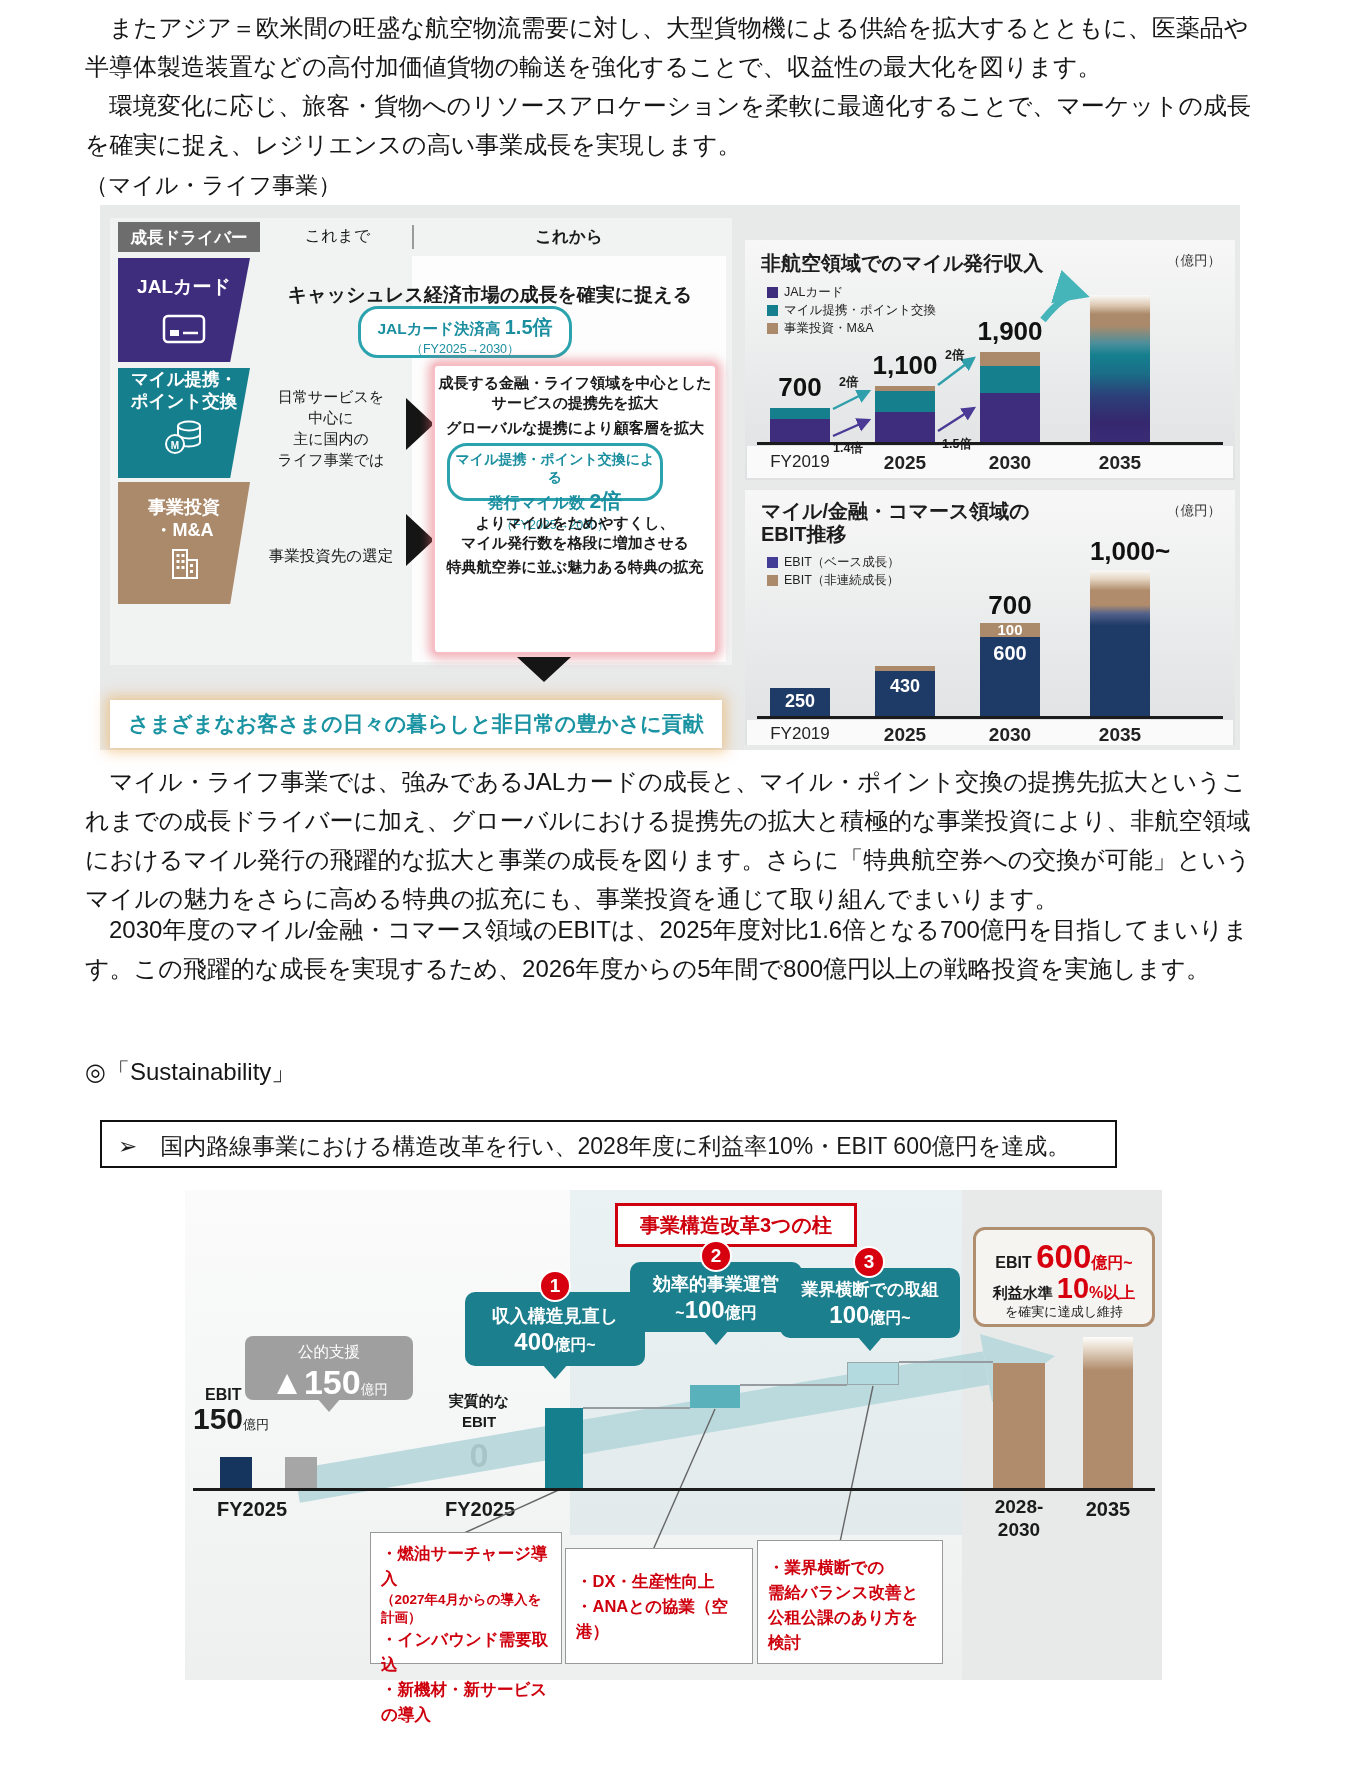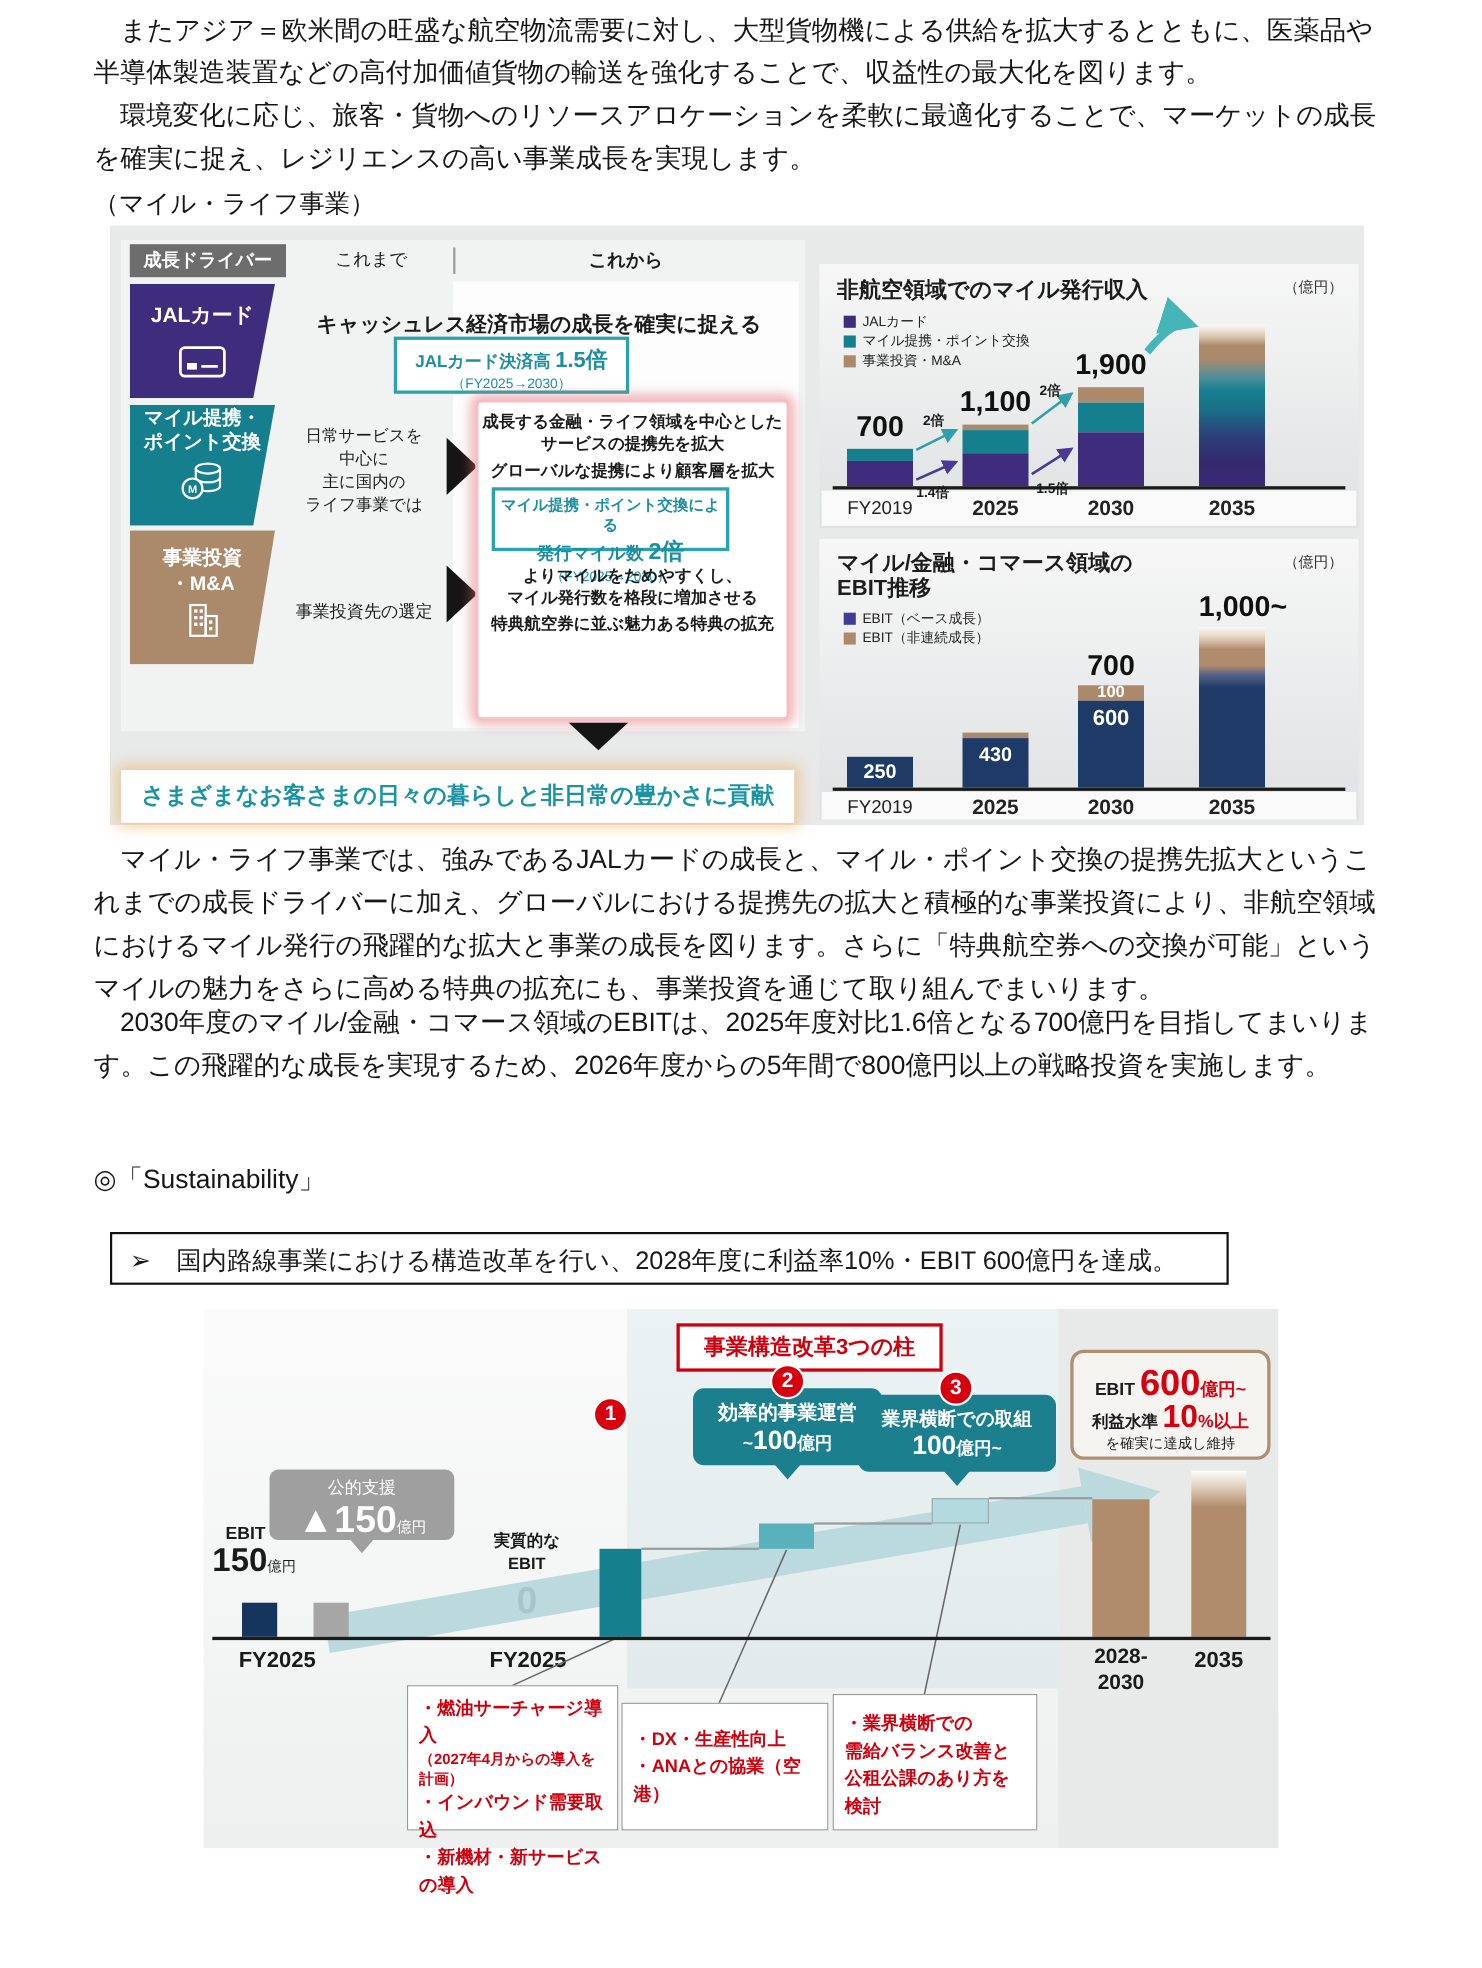--- a/index.html
+++ b/index.html
@@ -10,21 +10,21 @@
   .b{font-weight:bold}
   .ctr{text-align:center}
   p.para{position:absolute;margin:0;left:85px;width:1185px;font-size:24px;line-height:39px;color:#161616}
   .h1{position:absolute;left:85px;font-size:23px;color:#161616}
 
   
   #fig1{position:absolute;left:100px;top:205px;width:1140px;height:545px;background:#e8e9e9}
   .cardL{position:absolute;left:10px;top:13px;width:622px;height:447px;background:#f1f2f2}
   .labelbox{position:absolute;left:8px;width:132px;color:#fff;display:flex;flex-direction:column;align-items:center;
             clip-path:polygon(0 0,100% 0,85% 100%,0 100%)}
-  .kpibox{position:absolute;background:#fff;border:3px solid #2aa3ae;border-radius:0;color:#1b8fa0;text-align:center}
+  .kpibox{position:absolute;background:#fff;border:3px solid #2aa3ae;border-radius:20px;color:#1b8fa0;text-align:center}
   .tri-r{position:absolute;width:0;height:0;border-top:26px solid transparent;border-bottom:26px solid transparent;border-left:28px solid #151515}
   .pinkbox{position:absolute;left:322px;top:145px;width:286px;height:292px;background:#fff;border:3px solid #f5bfc5;
            border-radius:6px;box-shadow:0 0 10px 4px rgba(228,98,110,.45)}
   .banner{position:absolute;left:12px;top:497px;width:608px;height:44px;background:#fff;text-align:center;
           line-height:44px;font-weight:bold;font-size:21px;color:#1a93a2;
           box-shadow:0 0 0 2px #fff,0 0 12px 6px rgba(235,170,80,.55)}
   .chartcard{position:absolute;width:490px;background:linear-gradient(180deg,#f7f7f7 0%,#dfe1e2 100%)}
   .ctitle{position:absolute;left:16px;font-size:20px;font-weight:bold;color:#1c1c1c}
   .cunit{position:absolute;right:14px;top:12px;font-size:13.5px;color:#333}
   .leg{position:absolute;left:22px;display:flex;align-items:center;gap:6px;font-size:12.5px;color:#222}
@@ -277,20 +277,24 @@
 
     <div class="abs ctr" style="left:430px;top:13px;width:242px;height:44px;border:3px solid #cf000e;background:#fff;color:#cf000e;font-weight:bold;font-size:20px;line-height:38px;z-index:3">事業構造改革3つの柱</div>
 
     <div class="abs" style="left:788px;top:37px;width:182px;height:100px;border:3px solid #b08f70;border-radius:12px;background:#f6f4f1;text-align:center;z-index:3">
       <div style="margin-top:8px"><span class="b" style="font-size:16px">EBIT</span> <span class="b red" style="font-size:33px">600</span><span class="b red" style="font-size:16px">億円~</span></div>
       <div style="margin-top:-4px"><span class="b" style="font-size:15px">利益水準 </span><span class="b red" style="font-size:29px">10</span><span class="b red" style="font-size:16px">%以上</span></div>
       <div style="font-size:13px;margin-top:-2px">を確実に達成し維持</div>
     </div>
 
     <div class="numc" style="left:354px;top:80px">1</div>
+    <div class="bub" style="left:280px;top:102px;width:180px;height:74px;z-index:3">
+      <div class="b" style="font-size:18px;margin-top:12px">収入構造見直し</div>
+      <div><span class="b" style="font-size:24px">400</span><span class="b" style="font-size:16px">億円~</span></div>
+    </div>
 
     <div class="numc" style="left:515px;top:50px">2</div>
     <div class="bub" style="left:445px;top:72px;width:172px;height:70px;z-index:3">
       <div class="b" style="font-size:18px;margin-top:10px">効率的事業運営</div>
       <div><span class="b" style="font-size:16px">~</span><span class="b" style="font-size:24px">100</span><span class="b" style="font-size:16px">億円</span></div>
     </div>
 
     <div class="numc" style="left:668px;top:56px">3</div>
     <div class="bub" style="left:595px;top:78px;width:180px;height:70px;z-index:3">
       <div class="b" style="font-size:17px;margin-top:10px">業界横断での取組</div>

